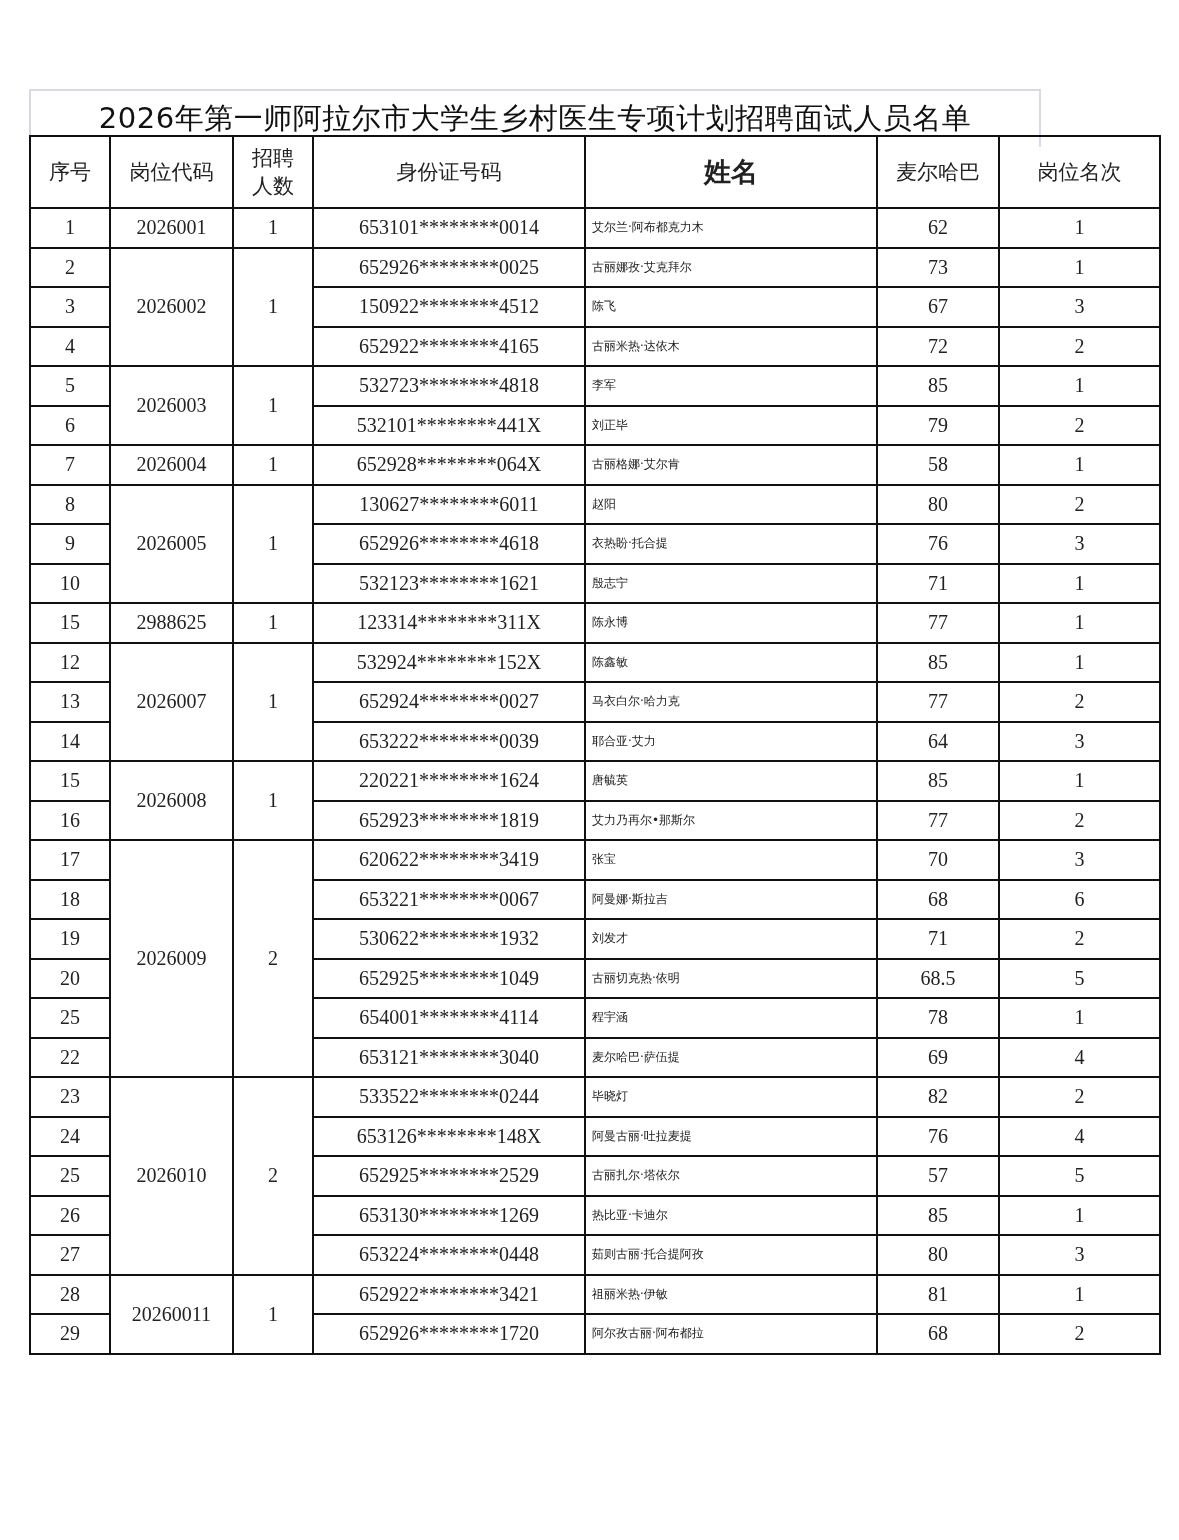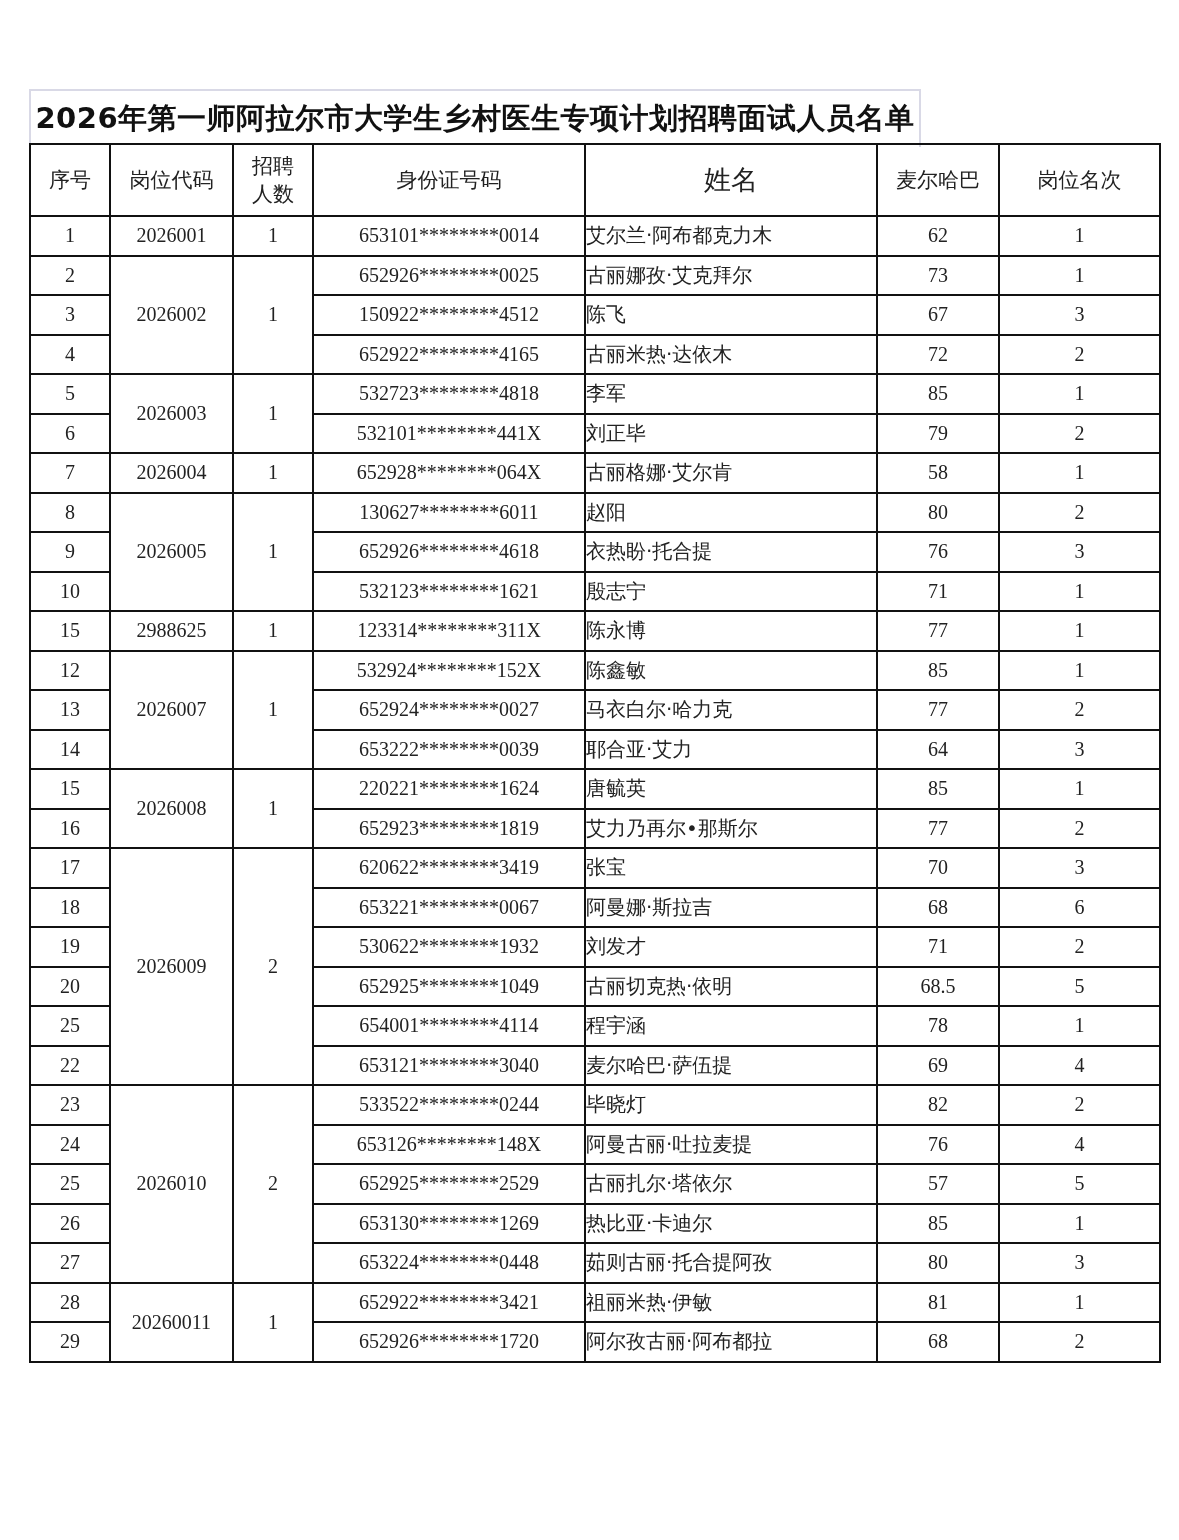--- a/index.html
+++ b/index.html
@@ -1,38 +1,38 @@
 <!DOCTYPE html>
 <html><head>
 <meta charset="utf-8">
 <style>
   html, body { margin: 0; padding: 0; background: #ffffff; }
   body { width: 1179px; height: 1540px; position: relative; font-family: "DejaVu Serif", "Liberation Serif", serif; color: #111; }
   .title-box {
-    position: absolute; left: 29px; top: 89px; width: 892px; height: 58px;
+    position: absolute; left: 29px; top: 89px; width: 1012px; height: 58px;
     border: 2px solid #d9d9e6; border-bottom: none; box-sizing: border-box;
     display: flex; align-items: center; justify-content: center;
     font-family: "DejaVu Sans", "Liberation Sans", sans-serif;
-    font-weight: bold; font-size: 29px; letter-spacing: 0.5px; color: #111;
+    font-weight: normal; font-size: 29px; letter-spacing: 0.5px; color: #111;
   }
   table.roster {
-    position: absolute; left: 29px; top: 143px; width: 1130px;
+    position: absolute; left: 29px; top: 135px; width: 1130px;
     border-collapse: collapse; table-layout: fixed;
   }
   table.roster td, table.roster th {
     border: 2.5px solid #111; padding: 0; text-align: center; vertical-align: middle;
     font-weight: normal;
   }
   table.roster th {
     height: 70px; font-family: "DejaVu Sans", "Liberation Sans", sans-serif;
     font-size: 21px; line-height: 28px; color: #222;
   }
-  table.roster th.big { font-size: 27px; }
+  table.roster th.big { font-size: 27px; font-weight: bold; }
   table.roster td { height: 37.5px; font-size: 20px; font-family: "Liberation Serif", "DejaVu Serif", serif; color: #222; }
-  table.roster td.name { text-align: left; font-family: "DejaVu Sans", "Liberation Sans", sans-serif; font-size: 20px; }
+  table.roster td.name { text-align: left; padding-left: 6px; font-family: "DejaVu Sans", "Liberation Sans", sans-serif; font-size: 12px; }
   col.c1 { width: 80px; } col.c2 { width: 123px; } col.c3 { width: 80px; }
   col.c4 { width: 272px; } col.c5 { width: 292px; } col.c6 { width: 122px; } col.c7 { width: 161px; }
 </style>
 </head>
 <body>
 
 <div class="title-box">2026年第一师阿拉尔市大学生乡村医生专项计划招聘面试人员名单</div>
 
 <table class="roster">
   <colgroup>

